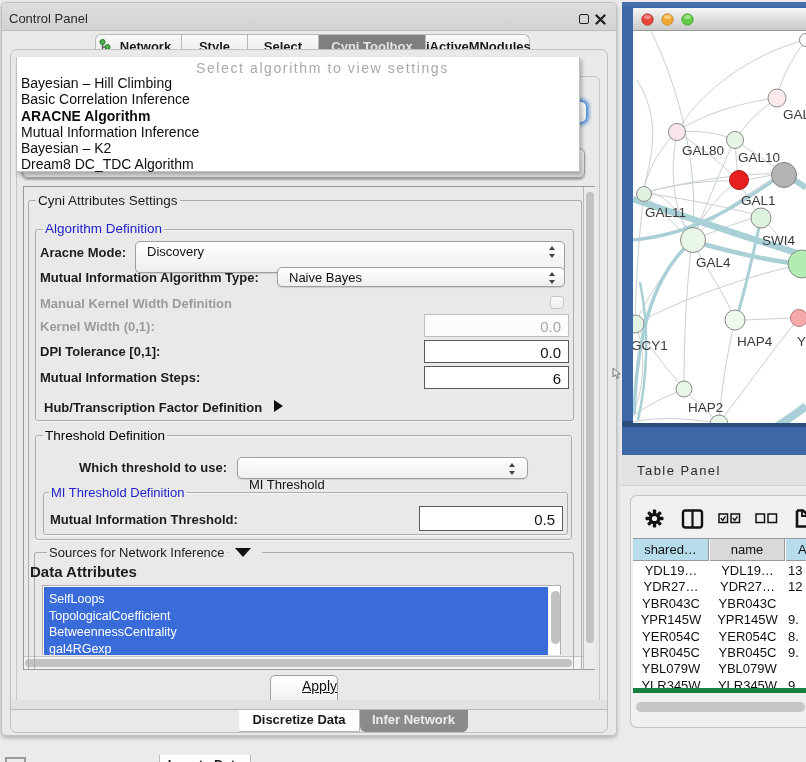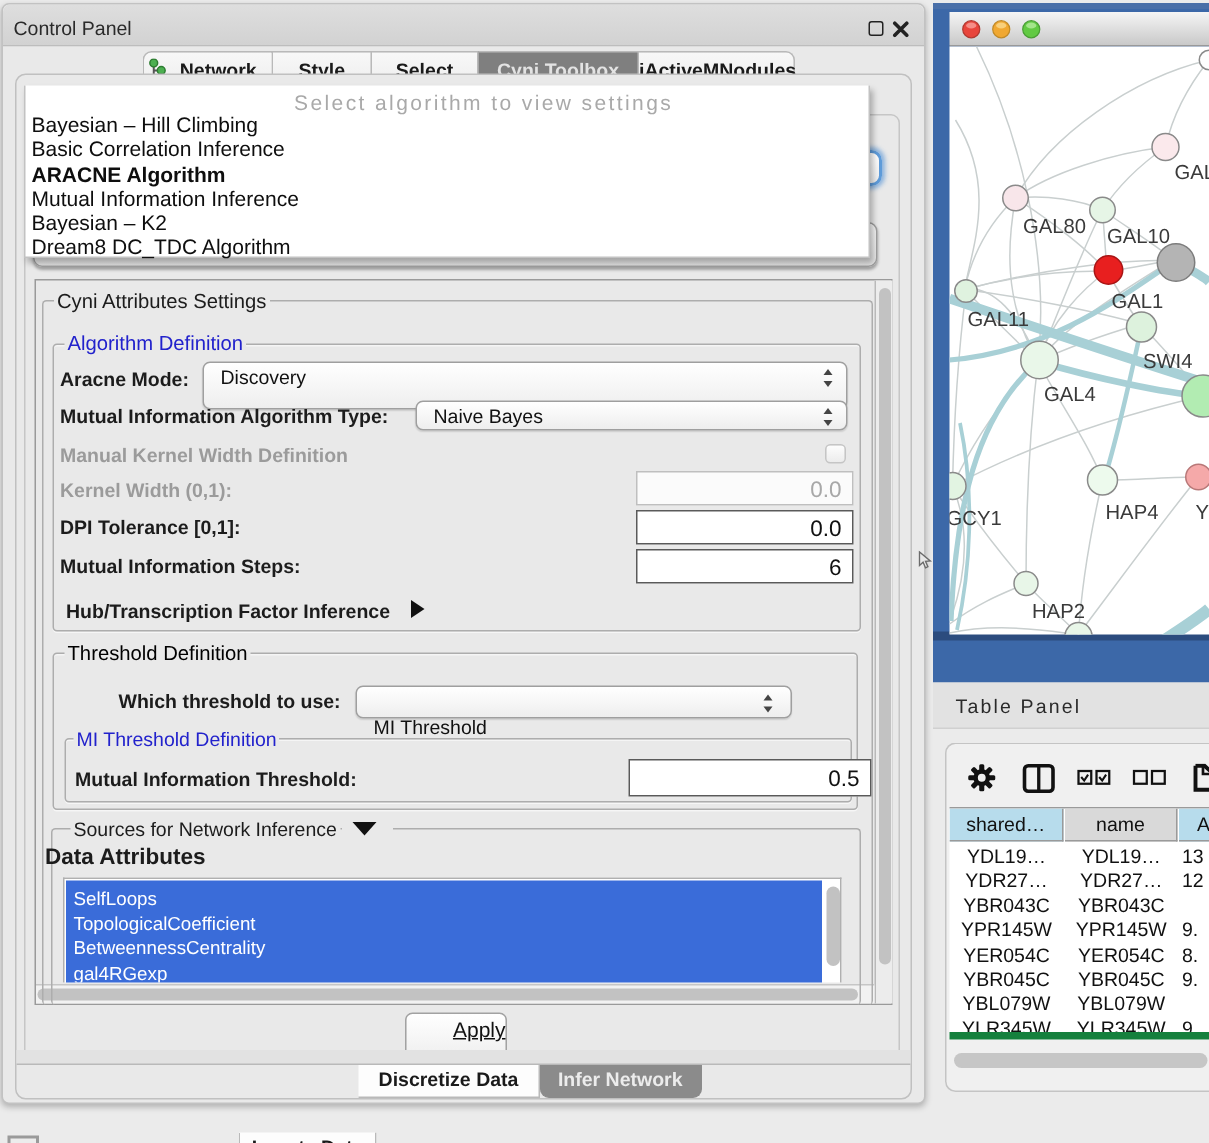--- a/index.html
+++ b/index.html
@@ -108,36 +108,36 @@
 
 <div class="lbl dis" style="left:40px; top:319px;">Kernel Width (0,1):</div>
 <div class="fieldd" style="left:424px; top:314px; width:145px; height:23px;">0.0</div>
 
 <div class="lbl" style="left:40px; top:344px;">DPI Tolerance [0,1]:</div>
 <div class="field" style="left:424px; top:340px; width:145px; height:23px;">0.0</div>
 
 <div class="lbl" style="left:40px; top:370px;">Mutual Information Steps:</div>
 <div class="field" style="left:424px; top:366px; width:145px; height:23px;">6</div>
 
-<div class="lbl" style="left:44px; top:400px;">Hub/Transcription Factor Inference</div>
+<div class="lbl" style="left:44px; top:400px;">Hub/Transcription Factor Definition</div>
 <div class="abs" style="left:274px; top:400px; width:0; height:0; border-top:6.5px solid transparent; border-bottom:6.5px solid transparent; border-left:9px solid #111;"></div>
 
 <div class="group" style="left:35px; top:435px; width:537px; height:105px;"></div>
 <div class="gtitle" style="left:43px; top:428px; font-size:13.5px; color:#000000;">Threshold Definition</div>
 
 <div class="lbl" style="left:79px; top:460px;">Which threshold to use:</div>
 <div class="combo" style="left:237px; top:457px; width:291px; height:22px;">
   <span class="ct" style="top:3px;margin-top:16px;">MI Threshold</span>
     <span class="spin" style="right:10px; top:5px;"></span>
   </div>
 
 <div class="group" style="left:43px; top:492px; width:525px; height:43px;"></div>
 <div class="gtitle" style="left:49px; top:485px; color:#2222cc;">MI Threshold Definition</div>
 <div class="lbl" style="left:50px; top:512px;">Mutual Information Threshold:</div>
-<div class="field" style="left:419px; top:506px; width:162px; height:25px; padding-top:4px;">0.5</div>
+<div class="field" style="left:419px; top:506px; width:144px; height:25px; padding-top:4px;">0.5</div>
 
 <div class="group" style="left:34px; top:552px; width:540px; height:118px; border-bottom:none; box-shadow:none;"></div>
 <div class="gtitle" style="left:47px; top:545px; color:#1c1c1c;">Sources for Network Inference</div>
 <div class="abs" style="left:228px; top:546px; width:34px; height:11px; background:#e9e9e9;"></div>
 <div class="abs" style="left:235px; top:548px; width:0; height:0; border-left:8px solid transparent; border-right:8px solid transparent; border-top:9.5px solid #111;"></div>
 
 <div class="lbl" style="left:30px; top:563px; font-size:15px;">Data Attributes</div>
 <div class="abs" style="left:42px; top:585px; width:519px; height:70px; background:#ffffff; border:1px solid #b0b0b0; border-bottom:none; overflow:hidden;">
   <div style="position:absolute; left:1px; top:1px; width:504px; height:69px; background:#3a6cd9;"></div>
   <div style="position:absolute; left:6px; top:5px; font-size:12.5px; color:#ffffff; line-height:16.7px;">

